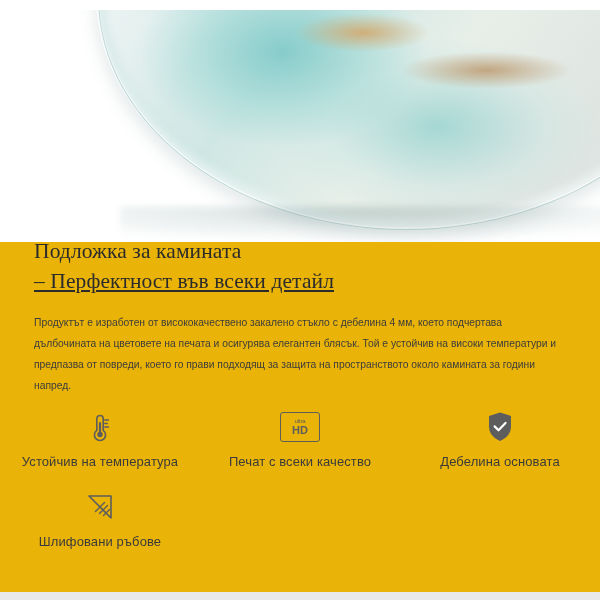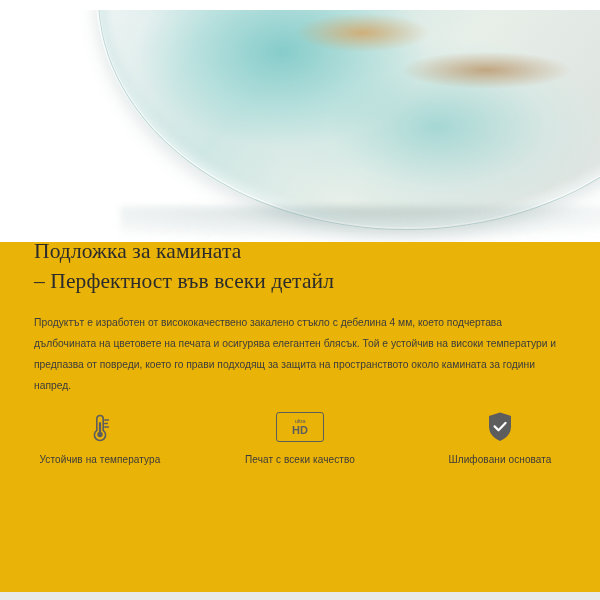--- a/index.html
+++ b/index.html
@@ -133,21 +133,21 @@
 
   .headline {
     font-family: "Liberation Serif", serif;
     font-size: 21.5px;
     line-height: 30px;
     color: #2b2b2b;
     font-weight: 400;
     letter-spacing: 0.1px;
   }
 
-  .headline .line2 { display: block; }
+  .headline .line2 { display: block; text-decoration: underline; }
 
   .body-copy {
     margin-top: 16px;
     font-family: Liberation Sans, sans-serif;
     font-size: 10.3px;
     line-height: 21px;
     color: #3c3c3c;
     max-width: 530px;
   }
 
@@ -172,28 +172,28 @@
 
   .feature-icon {
     height: 42px;
     display: flex;
     align-items: center;
     justify-content: center;
   }
 
   .feature-label {
     margin-top: 6px;
-    font-size: 10px;
+    font-size: 13px;
     color: #3b3b3b;
     text-align: center;
     letter-spacing: 0.1px;
   }
 
   .ultrahd {
-    width: 48px;
+    width: 40px;
     height: 30px;
     border: 1.6px solid #5d5d5d;
     border-radius: 3px;
     display: flex;
     flex-direction: column;
     align-items: center;
     justify-content: center;
     line-height: 1;
   }
   .ultrahd .u1 { font-size: 6px; color: #5d5d5d; letter-spacing: -0.2px; }
@@ -261,22 +261,35 @@
       <div class="feature-label">Печат с всеки качество</div>
     </div>
 
     <div class="feature">
       <div class="feature-icon">
         <svg width="34" height="38" viewBox="0 0 34 38" aria-hidden="true">
           <path d="M17 4.5l11 3.4v10.4c0 7.2-4.6 12.1-11 14.6-6.4-2.5-11-7.4-11-14.6V7.9L17 4.5z" fill="#5d5d5d"></path>
           <path d="M11.6 18.4l3.9 3.9 7-7.4" fill="none" stroke="#ffffff" stroke-width="2.2" stroke-linecap="round" stroke-linejoin="round"></path>
         </svg>
       </div>
-      <div class="feature-label">Шлифовани основата</div>
-    </div>
-
-
+      <div class="feature-label">Дебелина основата</div>
+    </div>
+
+
+    <div class="feature">
+      <div class="feature-icon">
+        <svg width="34" height="34" viewBox="0 0 34 34" aria-hidden="true">
+          <path d="M6 6h22v22z" fill="none" stroke="#5d5d5d" stroke-width="1.6" stroke-linejoin="round"></path>
+          <g stroke="#5d5d5d" stroke-width="1.4" stroke-linecap="round">
+            <line x1="12.5" y1="21.5" x2="21.5" y2="12.5"></line>
+            <line x1="16.5" y1="23.5" x2="24.5" y2="15.5"></line>
+            <line x1="20.5" y1="25.5" x2="26.5" y2="19.5"></line>
+          </g>
+        </svg>
+      </div>
+      <div class="feature-label">Шлифовани ръбове</div>
+    </div>
 
 
   </div>
 
   <div class="bottom-bar"></div>
 </div>
 
 </body></html>

